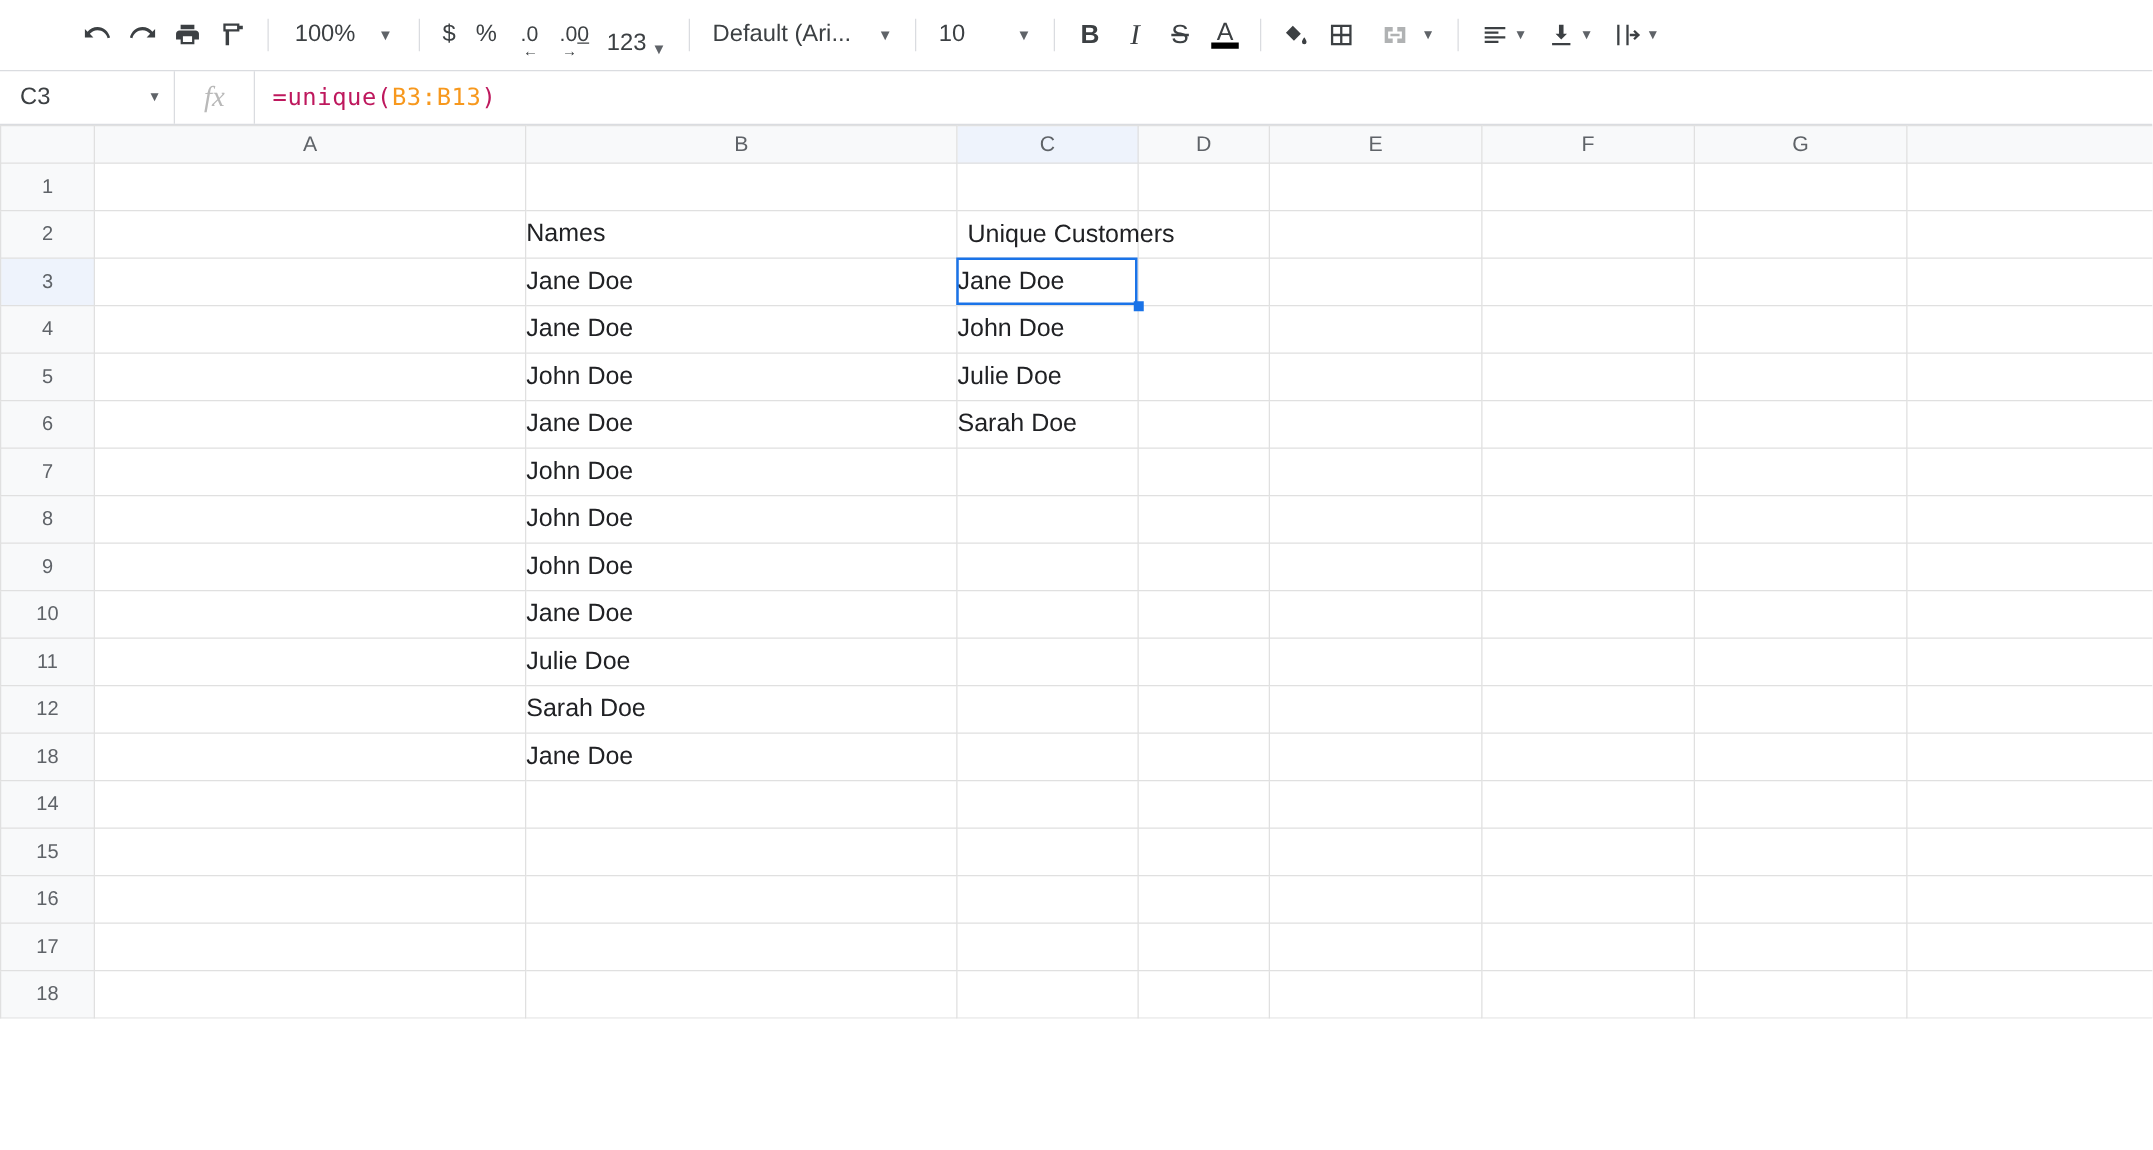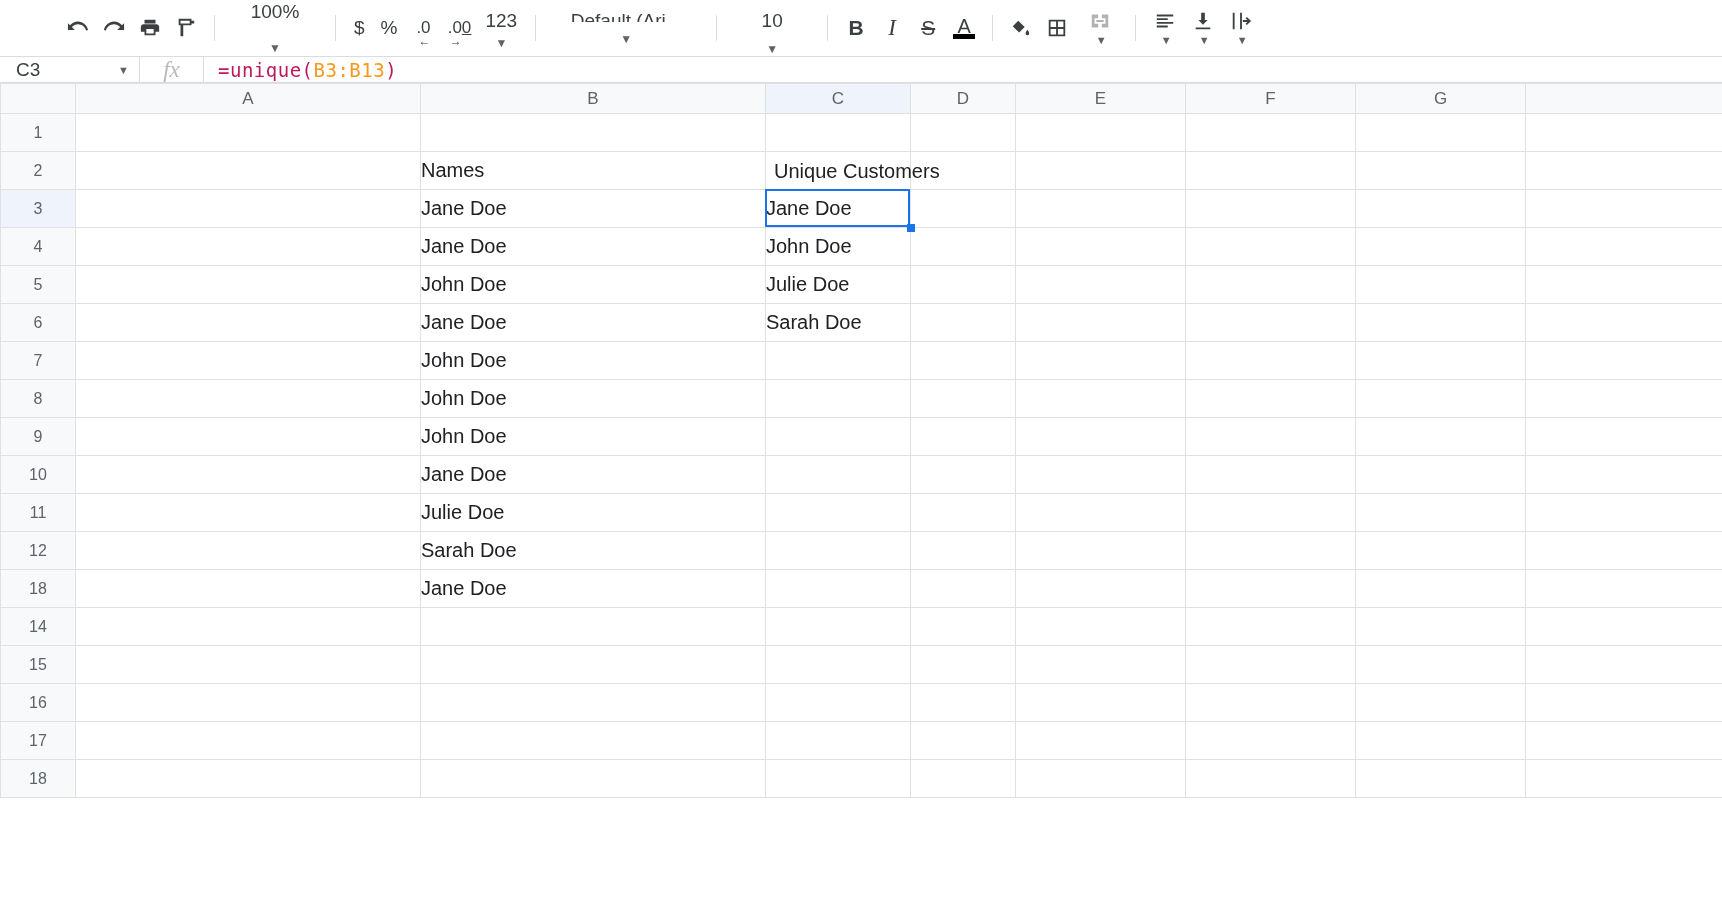--- a/index.html
+++ b/index.html
@@ -59,39 +59,38 @@
   .tb-drop {
     display:inline-flex;
     align-items:center;
     gap:10px;
     height:36px;
     padding:0 8px;
     font-size:19px;
     color:var(--toolbar-text);
     cursor:pointer;
     border-radius:4px;
-    flex-direction:column;
   }
   .tb-drop .caret { font-size:12px; color:var(--header-text);}
   .font-drop { width:160px; justify-content:space-between; }
   .size-drop { width:90px; justify-content:space-between; }
   .zoom-drop { width:100px; justify-content:center; gap:18px;}
   .tb-btn.bold-btn { font-weight:900; font-size:21px;}
   .tb-btn.italic-btn { font-style:italic; font-family:"Times New Roman",serif; font-size:23px;}
   .tb-btn.strike-btn { text-decoration:line-through; font-size:21px;}
   .tb-btn.disabled { opacity:.4; cursor:default;}
   .text-color-btn { flex-direction:column; gap:0; padding-bottom:2px;}
   .text-color-btn .uline { display:block; width:22px; height:5px; background:#000; margin-top:-2px;}
   .small-caret { font-size:11px; color:var(--header-text); margin-left:2px;}
 
   
   .formula-bar {
     display:flex;
     align-items:center;
-    height:27px;
+    height:44px;
     border-top:1px solid var(--sep);
     border-bottom:1px solid var(--sep);
     font-size:19px;
   }
   .name-box {
     display:flex;
     align-items:center;
     justify-content:space-between;
     width:140px;
     height:100%;
@@ -229,21 +228,21 @@
   <span class="sep"></span>
 
   <button class="tb-btn txt">$</button>
   <button class="tb-btn txt">%</button>
   <button class="tb-btn">
     <span style="font-size:17px;position:relative;">.0<sub style="font-size:12px;position:absolute;left:2px;bottom:-10px;">←</sub></span>
   </button>
   <button class="tb-btn">
     <span style="font-size:17px;position:relative;">.0<u>0</u><sub style="font-size:12px;position:absolute;left:2px;bottom:-10px;">→</sub></span>
   </button>
-  <div class="tb-drop" style="gap:4px;">
+  <div class="tb-drop" style="gap:4px;align-items:flex-end;">
     <span>123</span>
     <span class="caret">▼</span>
   </div>
 
   <span class="sep"></span>
 
   <div class="tb-drop font-drop">
     <span style="overflow:hidden;text-overflow:ellipsis;white-space:nowrap;">Default (Ari...</span>
     <span class="caret">▼</span>
   </div>

